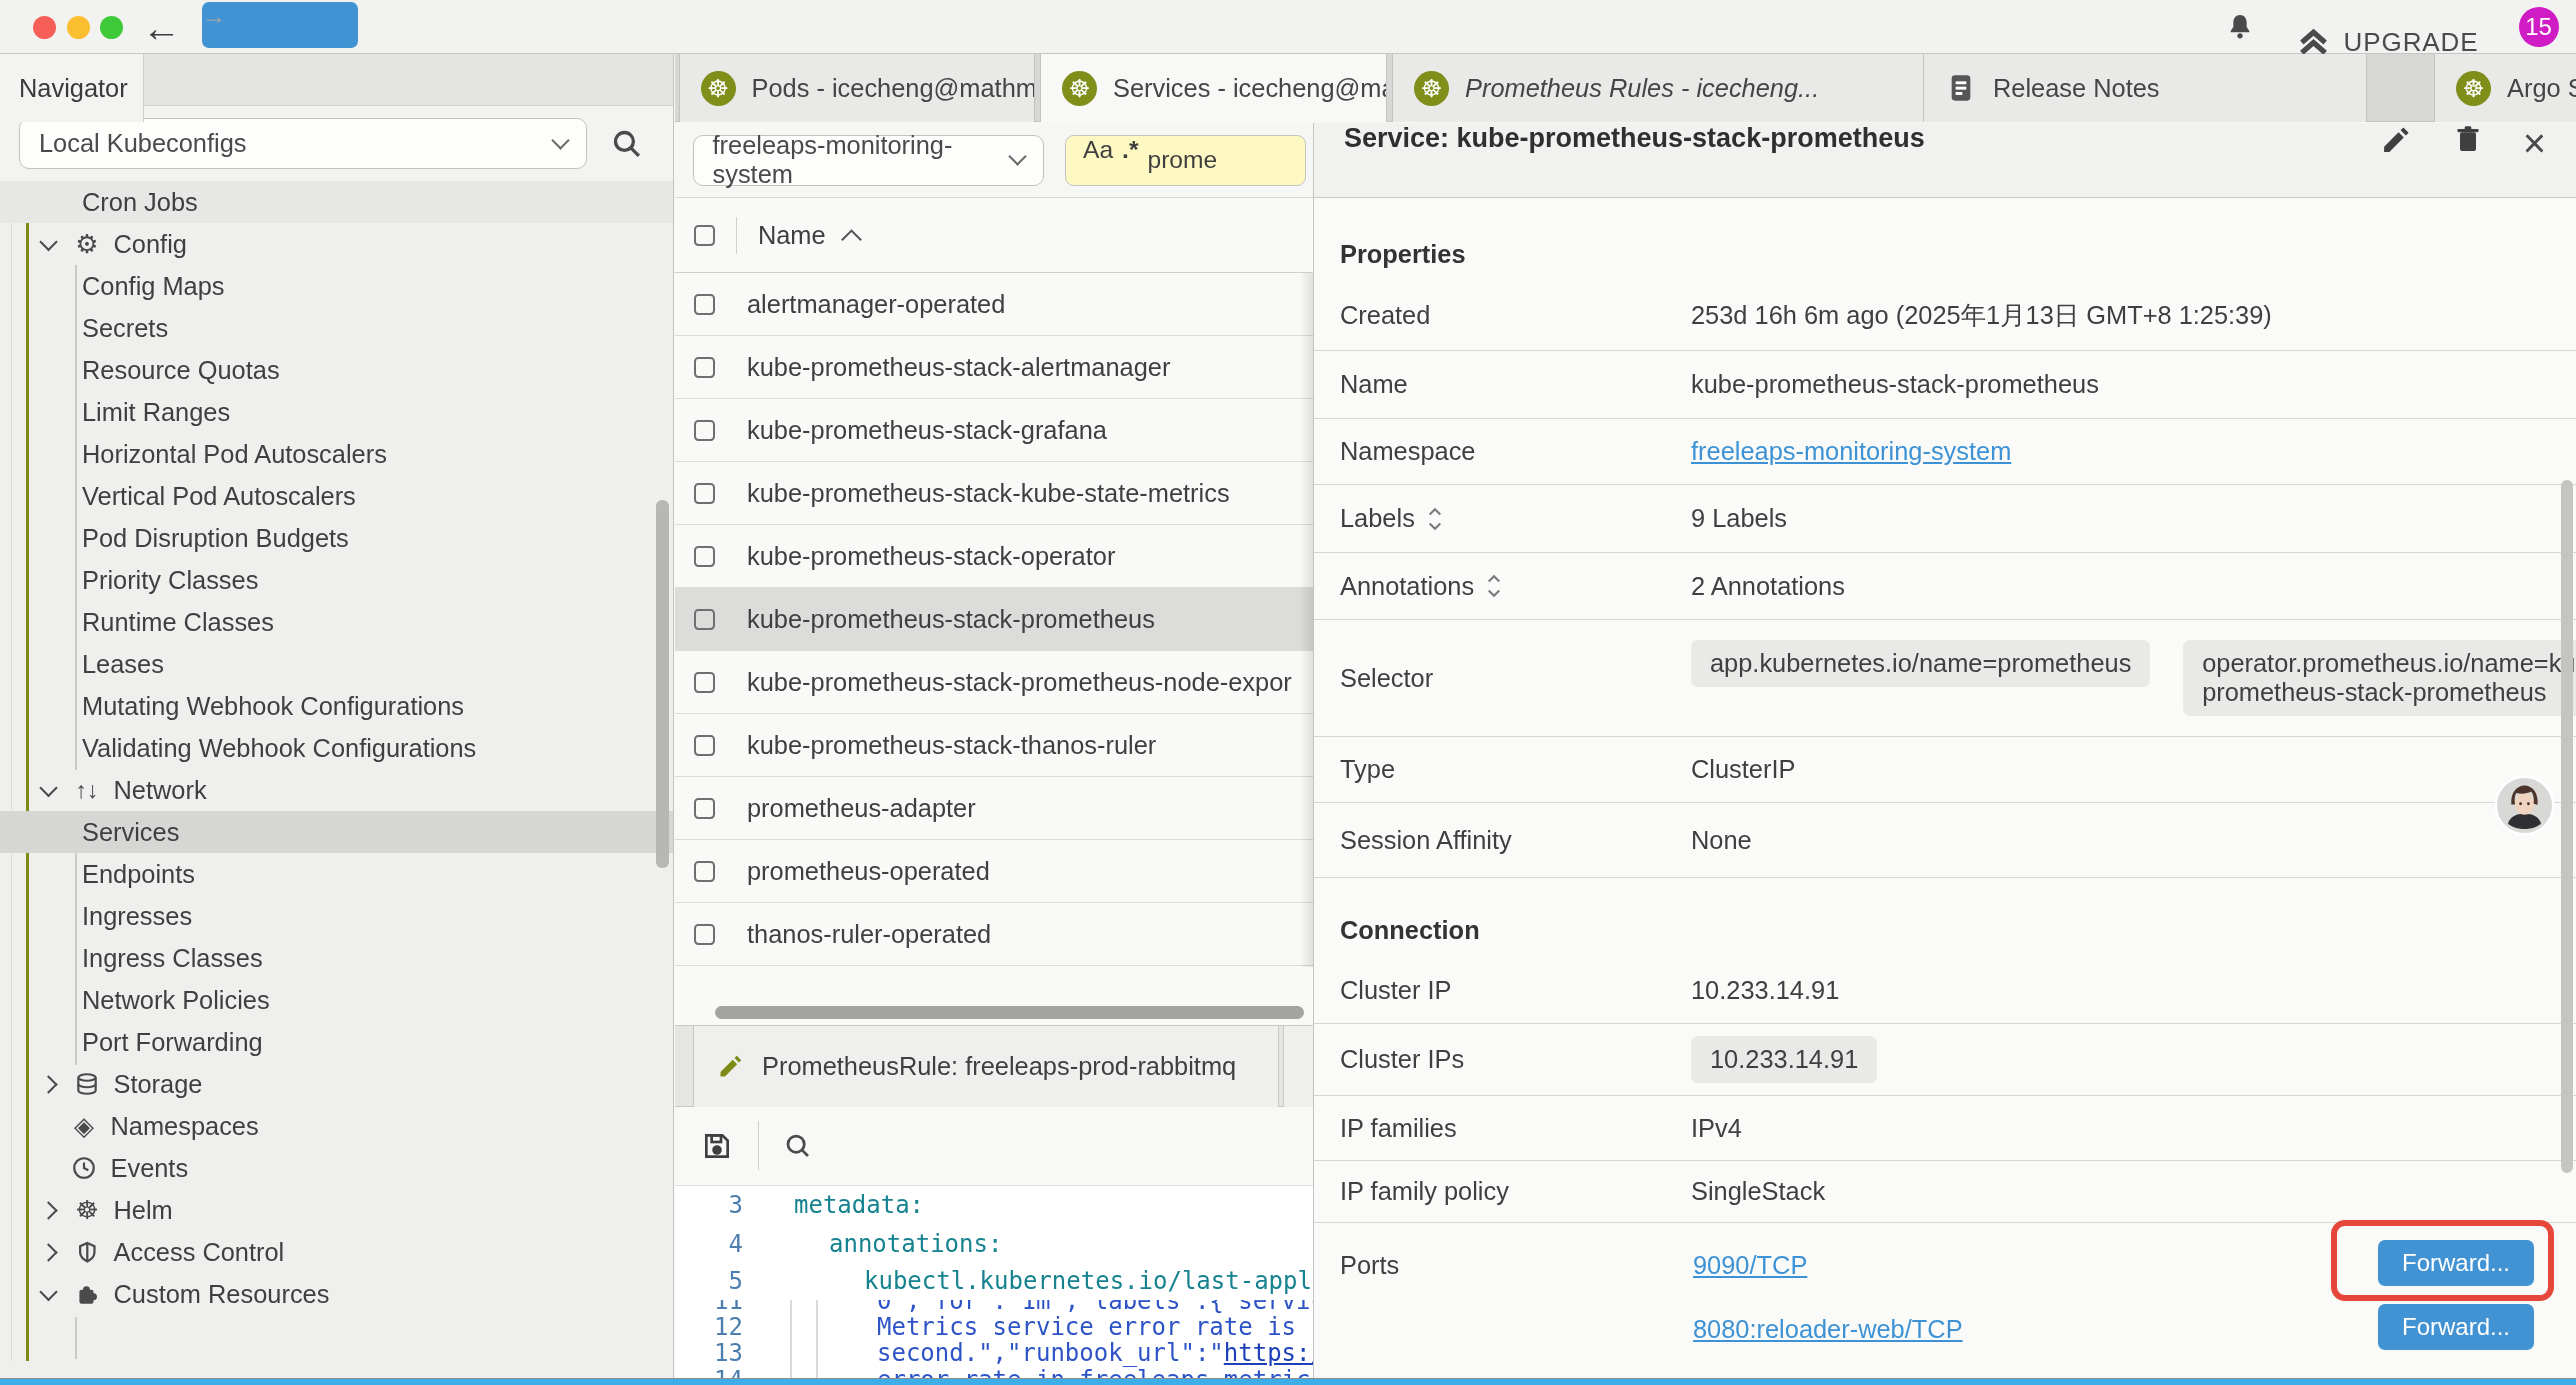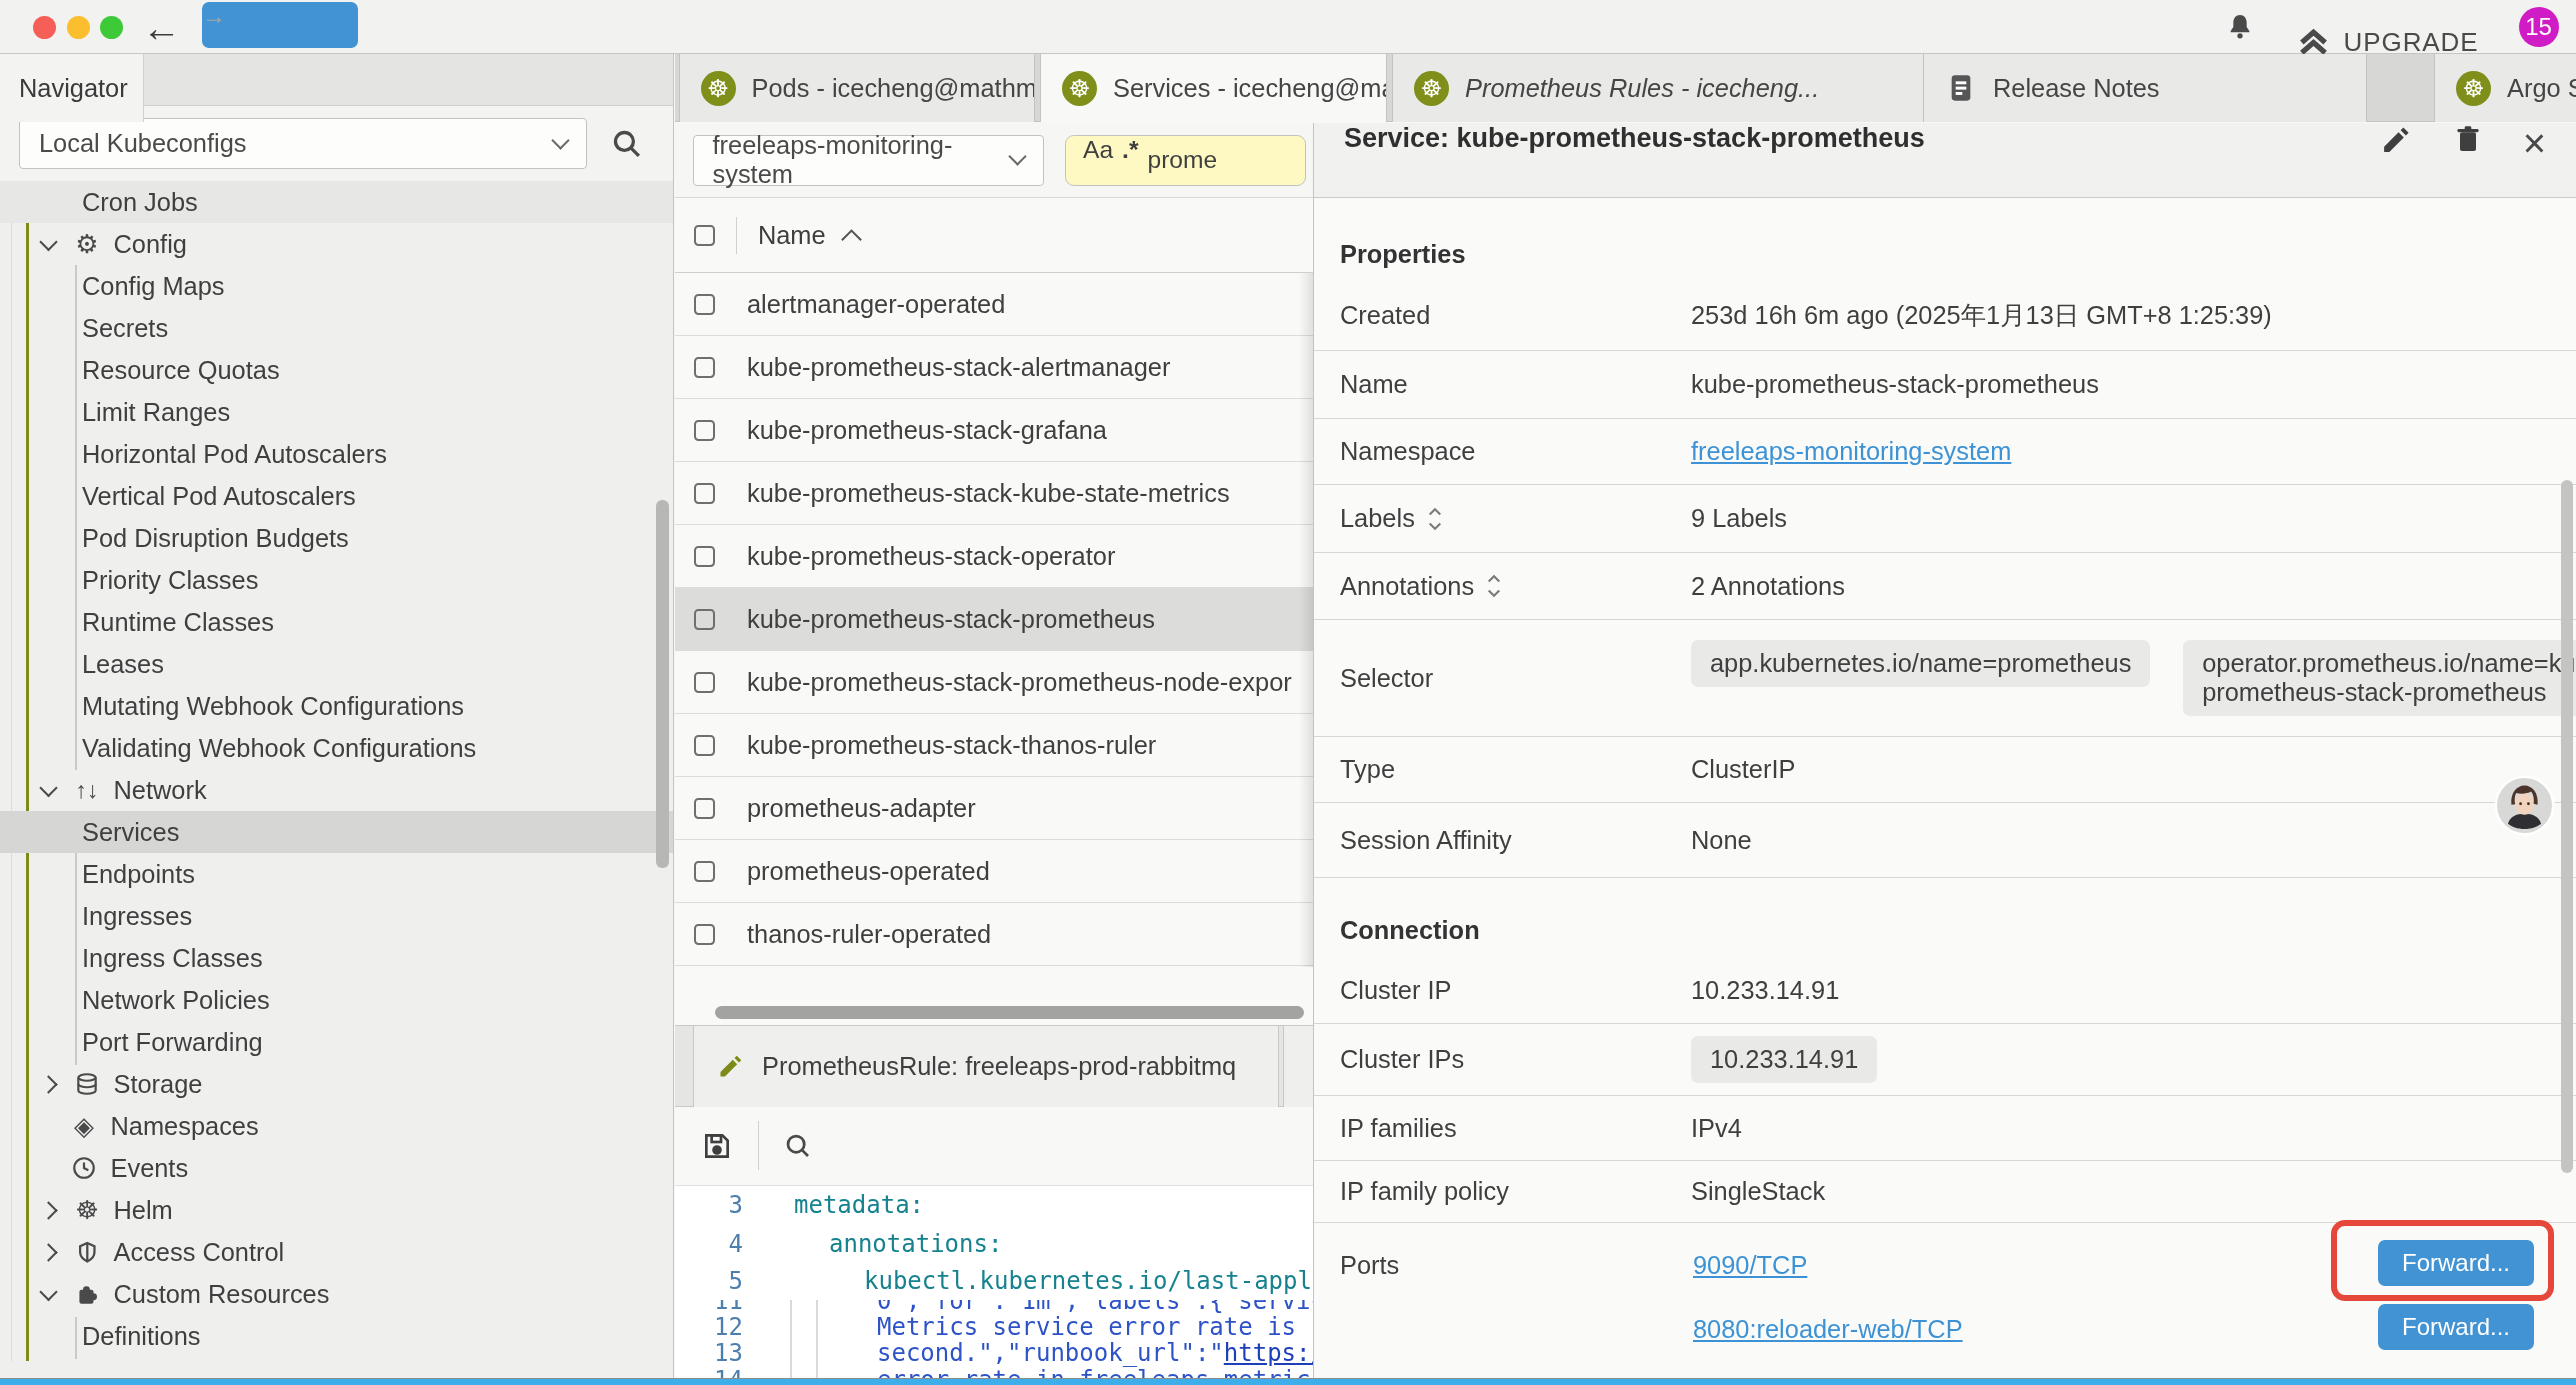--- a/index.html
+++ b/index.html
@@ -16,21 +16,21 @@
   .navarrow { position:absolute; top:1.8px; font-size:39px; line-height:51px; }
   .navarrow.back { left:142px; color:#3c3c3c; } .navarrow.fwd { left:202px; color:#a8a8a7; }
   .tb-right { position:absolute; right:0; top:0; height:54px; display:flex; align-items:center; gap:40px; padding-right:17.5px; }
   .upgrade { display:flex; align-items:center; gap:12.3px; color:#4a4a4a; font-size:26px; letter-spacing:0.9px;margin-top:30px; }
   .badge { width:40px; height:40px; border-radius:50%; background:#d01cc5; color:#fff; display:flex; align-items:center; justify-content:center; font-size:24px; }
   
   .sidebar { position:absolute; left:0; top:54px; width:674px; height:1324px; background:#efefee; border-right:0.9px solid #c3c3c2; }
   .navstrip { height:52px; background:#e4e4e3; border-bottom:0.9px solid #cfcfce; position:relative; }
   .navtab { position:absolute; left:0; top:0; width:144px; height:68px; background:#f3f3f2; border-right:0.9px solid #cfcfce; display:flex; align-items:center; padding-left:19px; font-size:25.4px; color:#3a3a3a; }
   .kubebar { height:75px; background:#f3f3f2; display:flex; align-items:center; padding:0 19px; gap:23px; }
-  .select { height:51px; border:1.8px solid #c2c2c1; border-radius:4px; background:#fdfdfc; display:flex; align-items:center; justify-content:space-between; padding:0 19px; color:#4a4a4a; }
+  .select { height:51px; border:1.8px solid #c2c2c1; border-radius:10px; background:#fdfdfc; display:flex; align-items:center; justify-content:space-between; padding:0 19px; color:#4a4a4a; }
   .kubeselect { width:568px; }
   .vchev { width:13px; height:13px; border-right:2.6px solid #6a6a69; border-bottom:2.6px solid #6a6a69; transform:rotate(45deg); margin-top:-6.1px; flex:none; }
   .icnbtn { display:flex; align-items:center; justify-content:center; }
   .tree { position:relative; height:1180px; overflow:hidden; background:#efefee; }
   .gutterline { position:absolute; left:10.5px; top:0; bottom:0; width:0.9px; background:#dcdcdb; }
   .clusterline { position:absolute; left:26px; top:0; bottom:0; width:2.6px; background:#7d8b16; }
   .guide { position:absolute; left:75px; width:1.8px; background:#c9c9c8; }
   .sb-item { height:42px; display:flex; align-items:center; font-size:25.4px; color:#3f3f3f; position:relative; }
   .sb-item.child { padding-left:82px; }
   .sb-item.group { padding-left:42px; }
@@ -273,23 +273,20 @@
         <span class="chev down"></span>
         <span class="tico">
           <svg width="26" height="26" viewBox="0 0 24 24" fill="#4a4a4a">
               <rect x="5" y="8" width="13" height="13" rx="2"></rect>
               <circle cx="11.5" cy="8" r="3.2"></circle>
               <circle cx="18" cy="14.5" r="3.2"></circle>
             </svg>
         </span>
         <span>Custom Resources</span>
       </div>
-      <div class="sb-item child">
-          <span>Definitions</span>
-        </div>
 
       <div class="sb-scroll"></div>
     </div>
   </div>
 
   <div class="tabbar">
     <div class="tab" style="left:3.5px;width:356px">
       <span class="k8s">☸</span>
       <span class="lbl">Pods - icecheng@mathmas...</span>
     </div>

